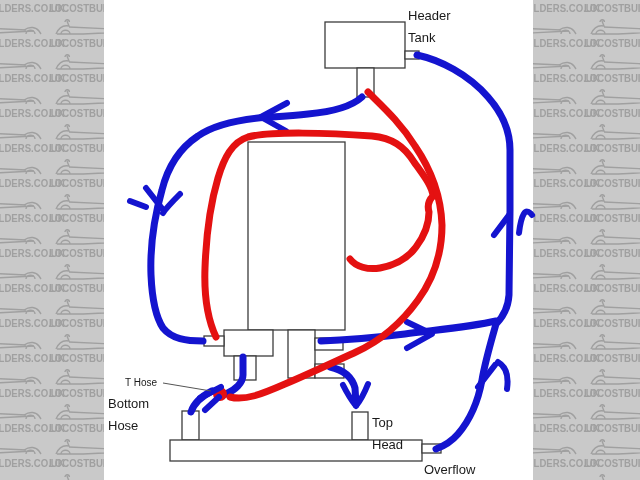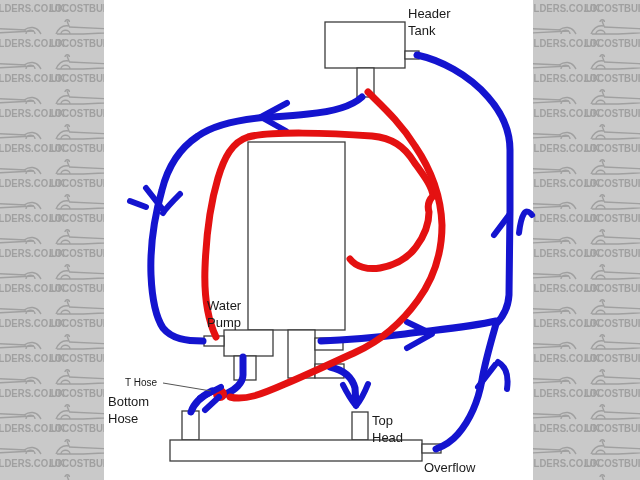--- a/index.html
+++ b/index.html
@@ -7,21 +7,21 @@
          font-family:"Liberation Sans",sans-serif;}
   .wm-strip{position:absolute;top:0;height:480px;background:#c9c9c9;overflow:hidden;}
   #wm-left{left:0;width:104px;}
   #wm-right{left:533px;width:107px;}
   .wm-tile{position:absolute;width:107px;height:35px;}
   .wm-tile svg{position:absolute;left:4px;top:0;}
   .wm-text{position:absolute;left:0;top:20px;font-size:10px;font-weight:bold;
            color:#a0a0a0;white-space:nowrap;letter-spacing:0px;transform:scaleX(.96);
            transform-origin:left;}
   #draw{position:absolute;left:0;top:0;}
-  .lbl{position:absolute;font-size:13px;line-height:17px;color:#1a1a1a;}
+  .lbl{position:absolute;font-size:13px;line-height:22px;color:#1a1a1a;}
   .lbl-small{position:absolute;font-size:10px;line-height:11px;color:#1a1a1a;}
 </style>
 </head>
 <body>
 
 <div id="stage">
 
   <div id="wm-left" class="wm-strip" style="background: rgb(201, 201, 201);">
       <div class="wm-tile" style="left: -58px; top: -17px;">
         <svg width="98" height="20" viewBox="0 0 98 20" fill="none" stroke="#a0a0a0" stroke-width="1.4">
@@ -667,18 +667,17 @@
     <circle cx="220" cy="394" r="7" fill="#e41111"></circle>
 
     <g fill="none" stroke-width="6" stroke-linecap="round" stroke-linejoin="round" stroke="#1414cf">
       <path d="M200 398 L221 387 M205 410 L219 397"></path>
     </g>
 
     <path d="M163 383 L211 391" stroke-width="1" fill="none" stroke="#555555"></path>
   </svg>
 
   <div class="lbl" style="left:408px;top:5px;width:52px;">Header Tank</div>
-  <div class="lbl" style="left:207px;top:297px;width:46px;">Water Pump</div>
   <div class="lbl-small" style="left:125px;top:377px;width:45px;">T Hose</div>
   <div class="lbl" style="left:108px;top:393px;width:50px;">Bottom Hose</div>
   <div class="lbl" style="left:372px;top:412px;width:38px;">Top Head</div>
   <div class="lbl" style="left:424px;top:459px;width:60px;">Overflow</div>
 </div>
 
 </body></html>

